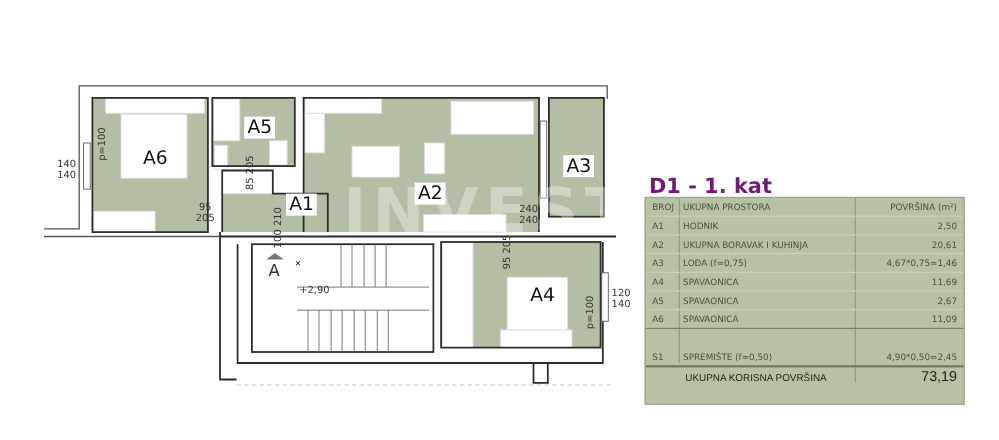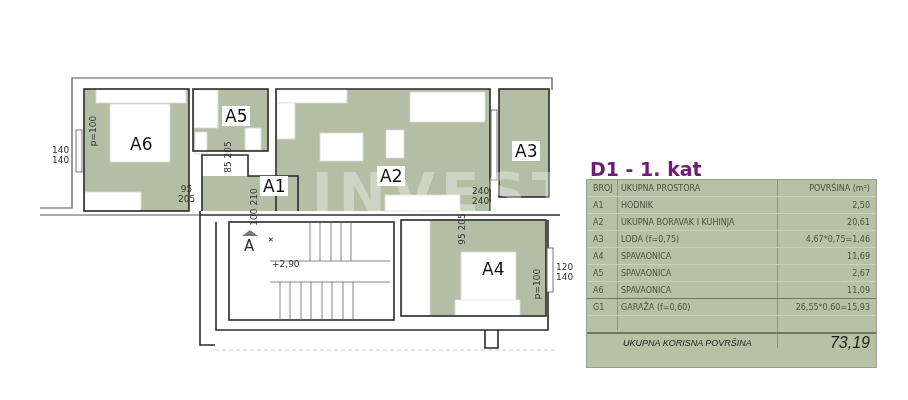--- a/index.html
+++ b/index.html
@@ -11,21 +11,21 @@
     .watermark { position:absolute; left:312px; top:160px; font-family:"DejaVu Sans", sans-serif; font-weight:bold; font-size:56px; letter-spacing:6px; color:rgba(255,255,255,0.35); pointer-events:none; }
     #title { position:absolute; left:590px; top:158px; font-family:"DejaVu Sans", sans-serif; font-weight:bold; font-size:19px; color:#701a75; }
     #table { position:absolute; left:586px; top:179px; width:291px; height:189px; background:#b6c1a5; border:1px solid #97a087; box-sizing:border-box; }
     #table .row { position:absolute; left:0; width:100%; height:17px; font-family:"DejaVu Sans", sans-serif; font-size:8px; color:#4a5240; border-bottom:1px solid #c9d1bc; box-sizing:border-box; }
     #table .row span { position:absolute; top:4px; white-space:nowrap; }
     #table .c1 { left:6px; width:22px; text-align:left; }
     #table .c2 { left:34px; }
     #table .c3 { right:6px; text-align:right; }
     #table .vline { position:absolute; top:0; width:1px; background:#8e977e; }
     #table .hline { position:absolute; left:0; width:100%; height:2px; background:#6f775f; }
-    #table .total span { font-family:"Liberation Sans", sans-serif; color:#1d2016;font-style:italic; }
+    #table .total span { font-family:"Liberation Sans", sans-serif; color:#1d2016; }
   </style>
 </head>
 <body>
 
 <div id="plan">
   <svg width="580" height="400" viewBox="0 0 580 400">
 
     <g fill="none" stroke="#555" stroke-width="1.2">
       <polyline points="40,208 72,208 72,78 552,78 552,90"></polyline>
       <line x1="40" y1="215" x2="200" y2="215"></line>
@@ -174,23 +174,23 @@
     <span class="c1">A5</span>
     <span class="c2">SPAVAONICA</span>
     <span class="c3">2,67</span>
   </div>
   <div class="row" style="top:102px;">
     <span class="c1">A6</span>
     <span class="c2">SPAVAONICA</span>
     <span class="c3">11,09</span>
   </div>
   <div class="hline" style="top:118px;height:1px;"></div>
-  <div class="row" style="top:119px;">
-    <span class="c1">G1</span>
-    <span class="c2">GARAŽA (f=0,60)</span>
-    <span class="c3">26,55*0,60=15,93</span>
+  <div class="row" style="top:136px;">
+    <span class="c1">S1</span>
+    <span class="c2">SPREMIŠTE (f=0,50)</span>
+    <span class="c3">4,90*0,50=2,45</span>
   </div>
   <div class="hline" style="top:152px;"></div>
   <div class="row total" style="top:154px;height:20px;border-bottom:none;">
     <span style="left:36px;top:4px;font-size:9px;">UKUPNA KORISNA POVRŠINA</span>
-    <span style="right:6px;top:0px;font-size:16px;">73,19</span>
+    <span style="right:6px;top:0px;font-size:13px;">73,19</span>
   </div>
 </div>
 
 </body></html>

